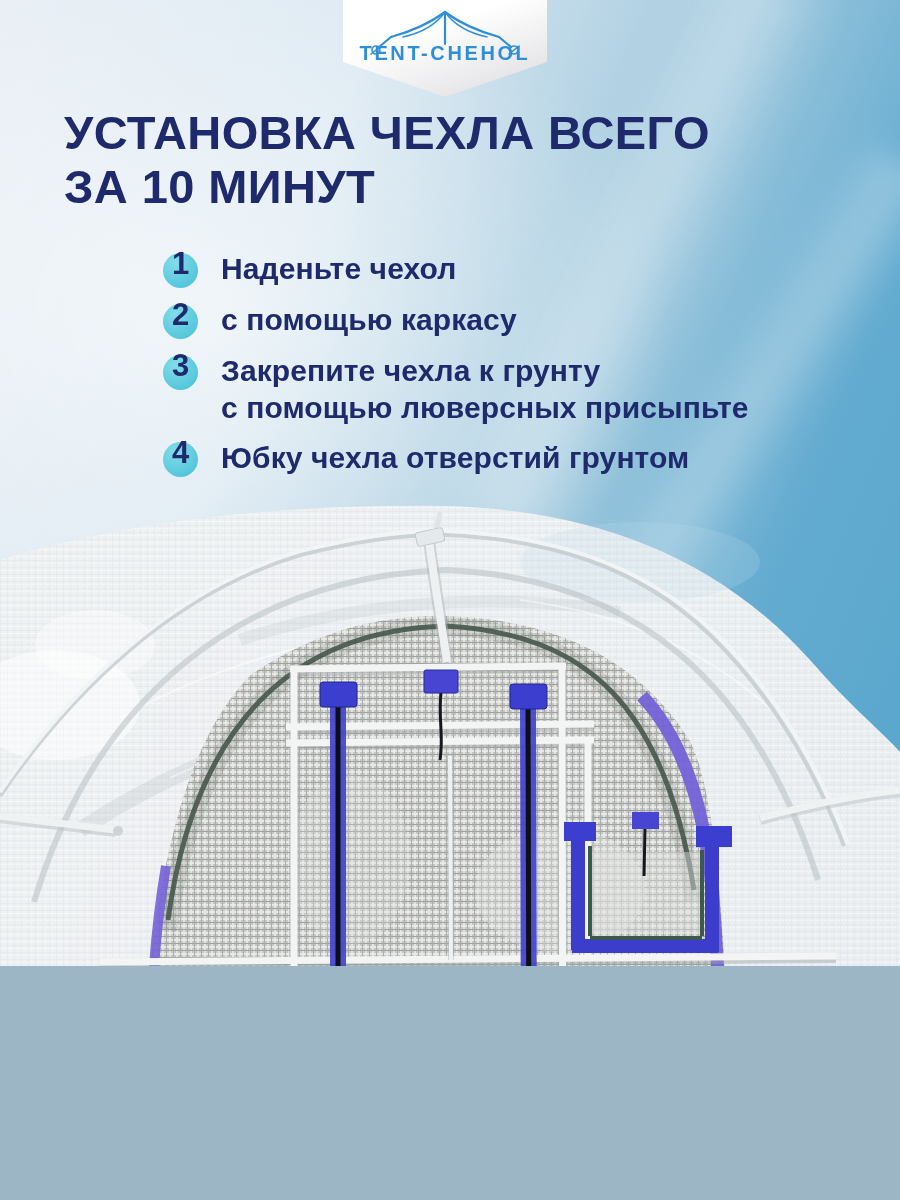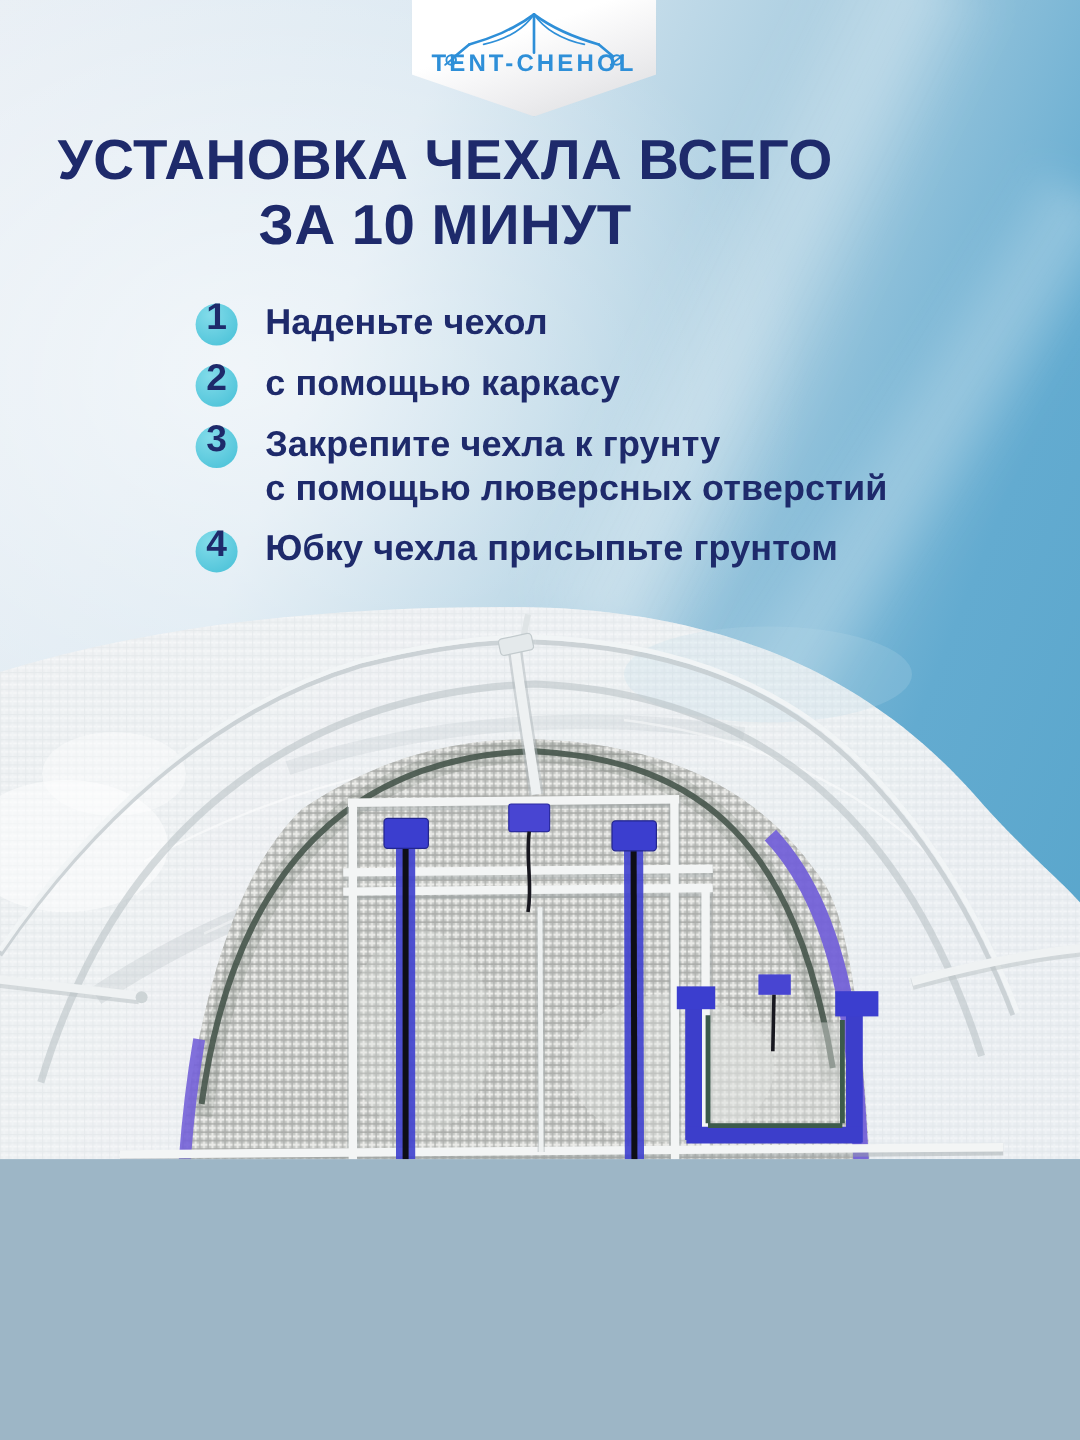--- a/index.html
+++ b/index.html
@@ -14,22 +14,22 @@
   .streak.s2{left:700px;top:120px;width:110px;height:560px;transform:rotate(32deg);
     background:linear-gradient(90deg,rgba(255,255,255,0),rgba(255,255,255,.28),rgba(255,255,255,0));filter:blur(14px);}
   .scene{position:absolute;left:0;top:500px;width:900px;height:700px;display:block;}
   .logo-badge{position:absolute;left:343px;top:0;width:204px;height:97px;
     background:linear-gradient(160deg,#ffffff 35%,#ececee 70%,#d9dadc 100%);
     clip-path:polygon(0 0,100% 0,100% 64%,50% 100%,0 64%);
     filter:drop-shadow(0 3px 5px rgba(50,75,100,.35));}
   .tent-svg{position:absolute;left:0;top:4px;width:204px;height:54px;}
   .logo-text{position:absolute;left:0;right:0;top:42px;text-align:center;
     color:#2e8fd8;font-size:20px;font-weight:bold;letter-spacing:2.6px;}
-  h1.title{position:absolute;left:48px;top:106px;margin:0;color:#1e2a6b;
-    font-size:47px;line-height:1.14;font-weight:800;letter-spacing:.4px;text-align:center;}
+  h1.title{position:absolute;left:64px;top:106px;margin:0;color:#1e2a6b;
+    font-size:47px;line-height:1.14;font-weight:800;letter-spacing:.4px;}
   h1.title span{display:block;}
   ol.steps{position:absolute;left:163px;top:250px;margin:0;padding:0;list-style:none;width:640px;}
   ol.steps li{display:flex;align-items:flex-start;gap:22px;margin-bottom:13px;}
   .badge{flex:0 0 auto;position:relative;width:36px;height:38px;}
   .badge::before{content:'';position:absolute;left:0;bottom:0;width:35px;height:35px;border-radius:50%;
     background:radial-gradient(circle at 35% 28%,#83dcea,#54c6db 75%);}
   .badge b{position:absolute;left:0;width:35px;top:-4px;text-align:center;
     color:#1e2a6b;font-size:31px;font-weight:800;}
   .step-text{color:#1e2a6b;font-size:30px;line-height:37px;font-weight:400;letter-spacing:.1px;}
   .step-text span{display:block;font-weight:bold;}
@@ -413,25 +413,25 @@
       <div class="step-text">
         <span>с помощью каркасу</span>
       </div>
     </li>
     <li>
       <span class="badge">
           <b>3</b>
         </span>
       <div class="step-text">
         <span>Закрепите чехла к грунту</span>
-        <span>с помощью люверсных отверстий</span>
+        <span>с помощью люверсных присыпьте</span>
       </div>
     </li>
     <li>
       <span class="badge">
           <b>4</b>
         </span>
       <div class="step-text">
-        <span>Юбку чехла присыпьте грунтом</span>
+        <span>Юбку чехла отверстий грунтом</span>
       </div>
     </li>
   </ol>
 </div>
 
 </body></html>

